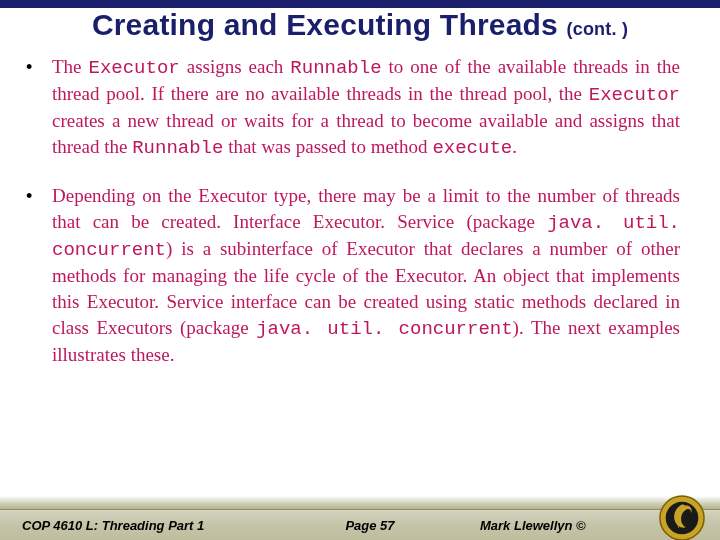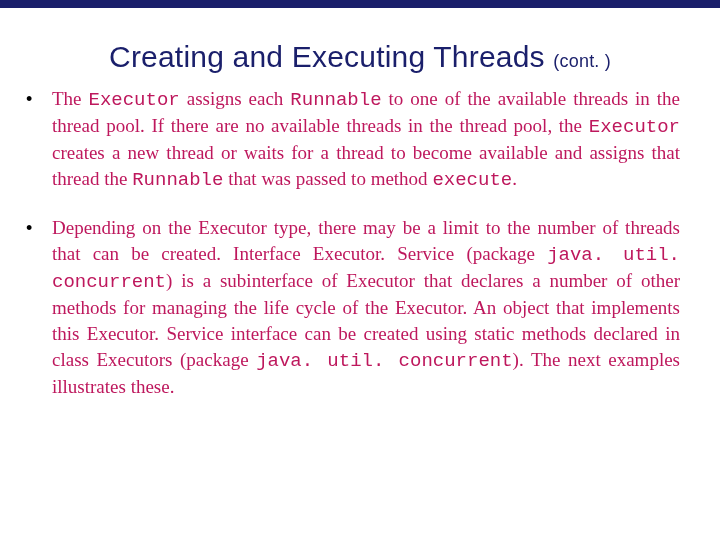--- a/index.html
+++ b/index.html
@@ -12,25 +12,24 @@
   .slide {
     width: 720px;
     height: 540px;
     background: #ffffff;
     border-top: 8px solid #1a1f6b;
     position: relative;
   }
   .title {
     color: #1a1f6b;
     font-size: 30px;
-    font-weight: normal;
+    font-weight: bold;
     text-align: center;
     padding: 0 20px 6px 20px;
     letter-spacing: 0.2px;
-    margin-top: 32px;
   }
   .title .cont {
     font-size: 18px;
     vertical-align: baseline;
   }
   .content {
     padding: 6px 40px 0 24px;
   }
   .bullet-row {
     display: flex;
@@ -121,14 +120,30 @@
   <div class="bullet-row">
         <div class="bullet-mark">•</div>
         <div class="bullet-text"><span>The </span><span class="code">Executor</span><span> assigns each </span><span class="code">Runnable</span><span> to one of the available threads in the thread pool.  If there are no available threads in the thread pool, the </span><span class="code">Executor</span><span> creates a new thread or waits for a thread to become available and assigns that thread the </span><span class="code">Runnable</span><span> that was passed to method </span><span class="code">execute</span><span>.</span></div>
       </div>
       <div class="bullet-row">
         <div class="bullet-mark">•</div>
         <div class="bullet-text"><span>Depending on the Executor type, there may be a limit to the number of threads that can be created.   Interface Executor. Service (package </span><span class="code">java. util. concurrent</span><span>) is a subinterface of Executor that declares a number of other methods for managing the life cycle of the Executor.  An object that implements this Executor. Service interface can be created using static methods declared in class Executors (package </span><span class="code">java. util. concurrent</span><span>).  The next examples illustrates these.</span></div>
       </div>
     </div>
 
+  <div class="footer-wrap">
+    <div class="grad-bar"></div>
+    <div class="footer">
+      <div class="left">COP 4610 L: Threading Part 1</div>
+      <div class="center">Page 57</div>
+      <div class="right">Mark Llewellyn ©</div>
+      <div class="logo">
+        <svg viewBox="0 0 100 100">
+          <circle cx="50" cy="50" r="46" fill="#c9a326" stroke="#7a5c00" stroke-width="3"></circle>
+          <circle cx="50" cy="50" r="34" fill="#1a1a1a"></circle>
+          <path d="M50 22 C38 28 32 40 34 52 C36 64 46 72 58 70 C52 66 48 60 48 52 C48 44 52 36 60 32 C66 30 70 34 68 40 C74 32 66 22 56 24 C54 22 52 22 50 22 Z" fill="#c9a326"></path>
+          <path d="M44 58 C40 62 40 68 44 72 C42 66 44 62 48 60 Z" fill="#c9a326"></path>
+        </svg>
+      </div>
+    </div>
+  </div>
 
 </div>
 
 </body></html>

